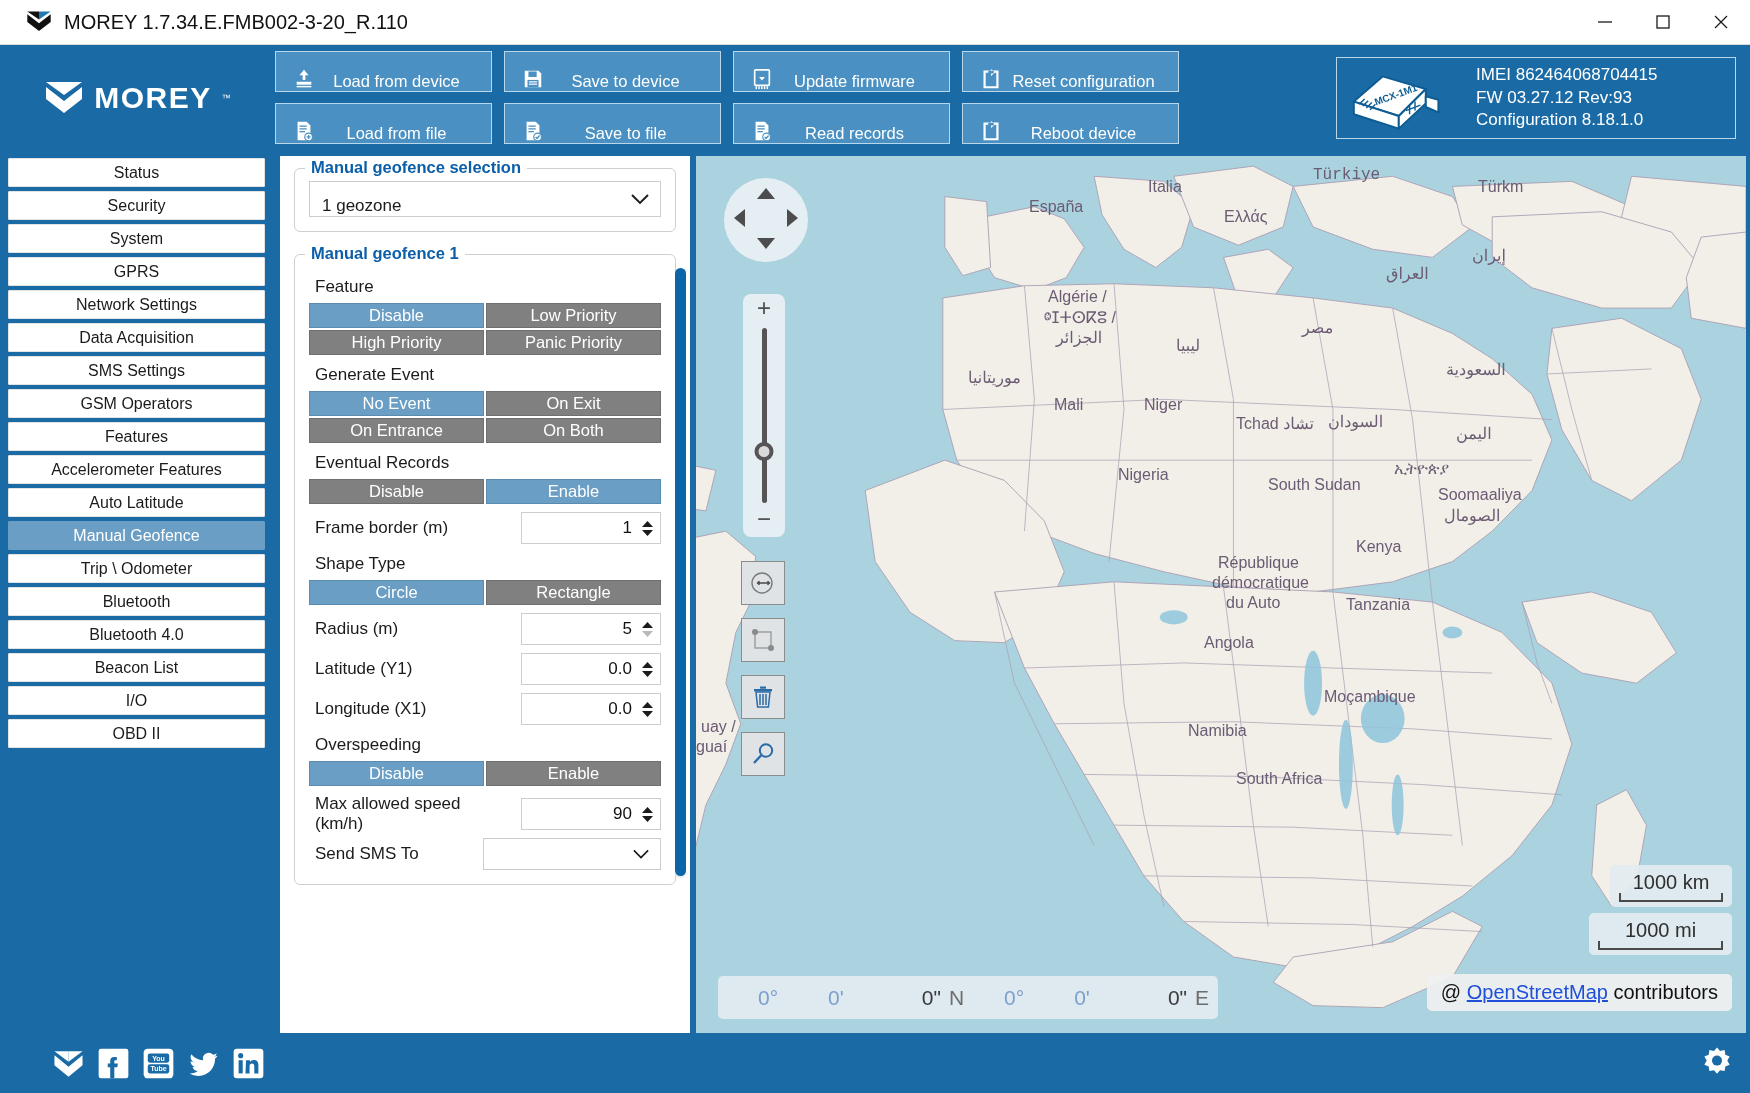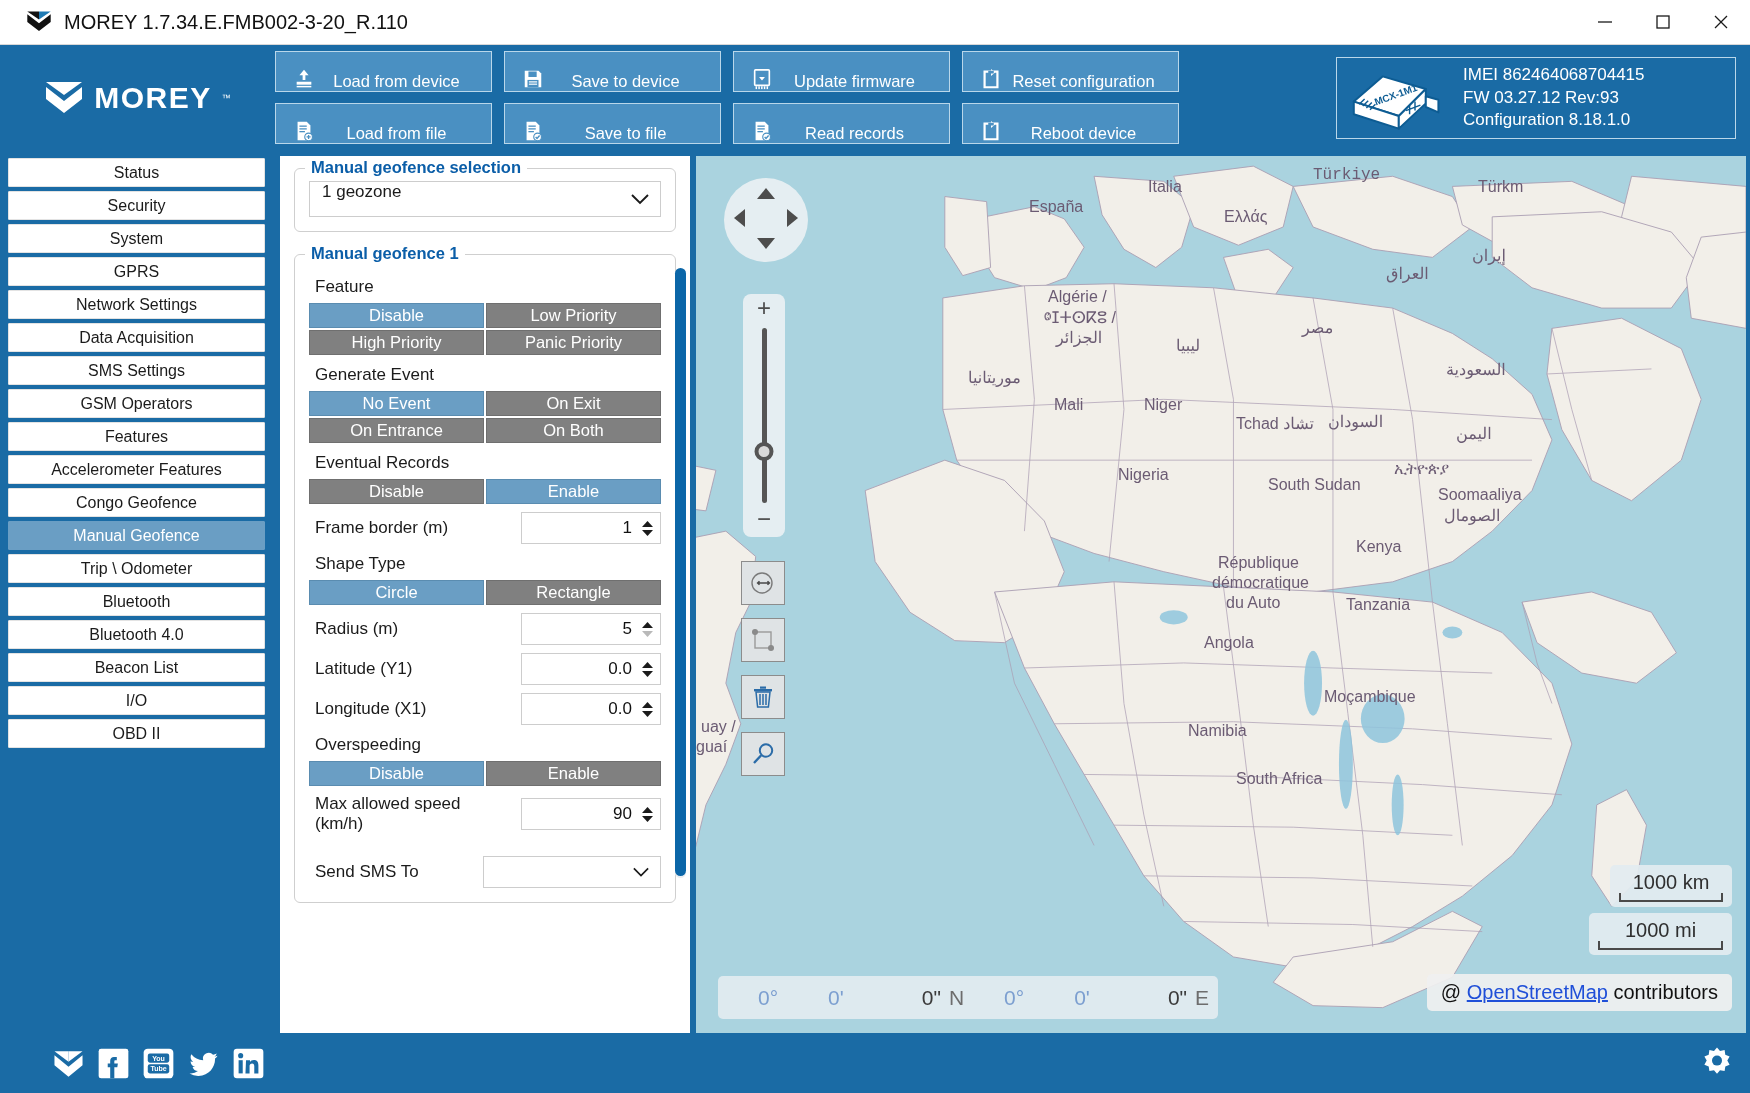--- a/index.html
+++ b/index.html
@@ -85,21 +85,21 @@
 
   .devicebox {
     position: absolute; right: 14px; top: 12px;
     width: 400px; height: 82px;
     border: 1px solid #b9d7ea;
     display: flex; align-items: center;
     padding: 0 6px;
   }
   .devicebox .dev-img { width: 108px; height: 72px; flex: 0 0 108px; }
   .devicebox .dev-info {
-    margin-left: 12px; color: #fff; font-size: 17px; line-height: 1.32;
+    margin-left: 25px; color: #fff; font-size: 17px; line-height: 1.32;
     white-space: nowrap;
   }
 
   
   .bodyrow { flex: 1 1 auto; display: flex; min-height: 0; }
 
   
   .sidebar {
     width: 275px; flex: 0 0 275px;
     padding: 8px 10px 0 8px;
@@ -138,21 +138,21 @@
     color: #0b5ea8; font-weight: bold; font-size: 16.5px;
   }
   .select-wrap { position: relative; }
   select.styled, .fake-select {
     width: 100%; height: 36px;
     border: 1px solid #cdcdcd; background: #fff;
     font-size: 17px; color: #1b1b1b;
     padding: 0 34px 0 12px;
     appearance: none; -webkit-appearance: none;
     font-family: "Liberation Sans", sans-serif;
-    display: flex; align-items: flex-start;
+    display: flex; align-items: flex-end;
   }
   .chev {
     position: absolute; right: 12px; top: 50%;
     transform: translateY(-50%); pointer-events: none;
   }
 
   .flabel { font-size: 17px; color: #1b1b1b; margin: 10px 0 6px 6px; }
   .seg-grid {
     display: grid; grid-template-columns: 1fr 1fr;
     gap: 2px; margin: 0 0 2px 0;
@@ -503,21 +503,21 @@
       <div class="navitem">
           <span>GSM Operators</span>
         </div>
       <div class="navitem">
           <span>Features</span>
         </div>
       <div class="navitem">
           <span>Accelerometer Features</span>
         </div>
       <div class="navitem">
-          <span>Congo Geofence</span>
+          <span>Auto Latitude</span>
         </div>
       <div class="navitem active">
           <span>Manual Geofence</span>
         </div>
       <div class="navitem">
           <span>Trip \ Odometer</span>
         </div>
       <div class="navitem">
           <span>Bluetooth</span>
         </div>
@@ -682,21 +682,21 @@
               <span><svg width="13" height="8" viewBox="0 0 13 8">
                     <path d="M6.5 1 L12 7 L1 7 Z" fill="#1b1b1b"></path>
                   </svg></span>
               <span><svg width="13" height="8" viewBox="0 0 13 8">
                     <path d="M6.5 7 L1 1 L12 1 Z" fill="#1b1b1b"></path>
                   </svg></span>
             </span>
           </div>
         </div>
 
-        <div class="row" style="margin-top:22px;">
+        <div class="row" style="margin-top:4px;">
           <div class="rlabel">Send SMS To</div>
           <div class="select-wrap" style="flex:0 0 178px;width:178px;">
             <div class="fake-select" style="height:32px;">
               <span></span>
             </div>
             <svg class="chev" width="16" height="11" viewBox="0 0 18 12">
               <path d="M1 2 L9 10 L17 2" stroke="#1b1b1b" stroke-width="1.9" fill="none"></path>
             </svg>
           </div>
         </div>

